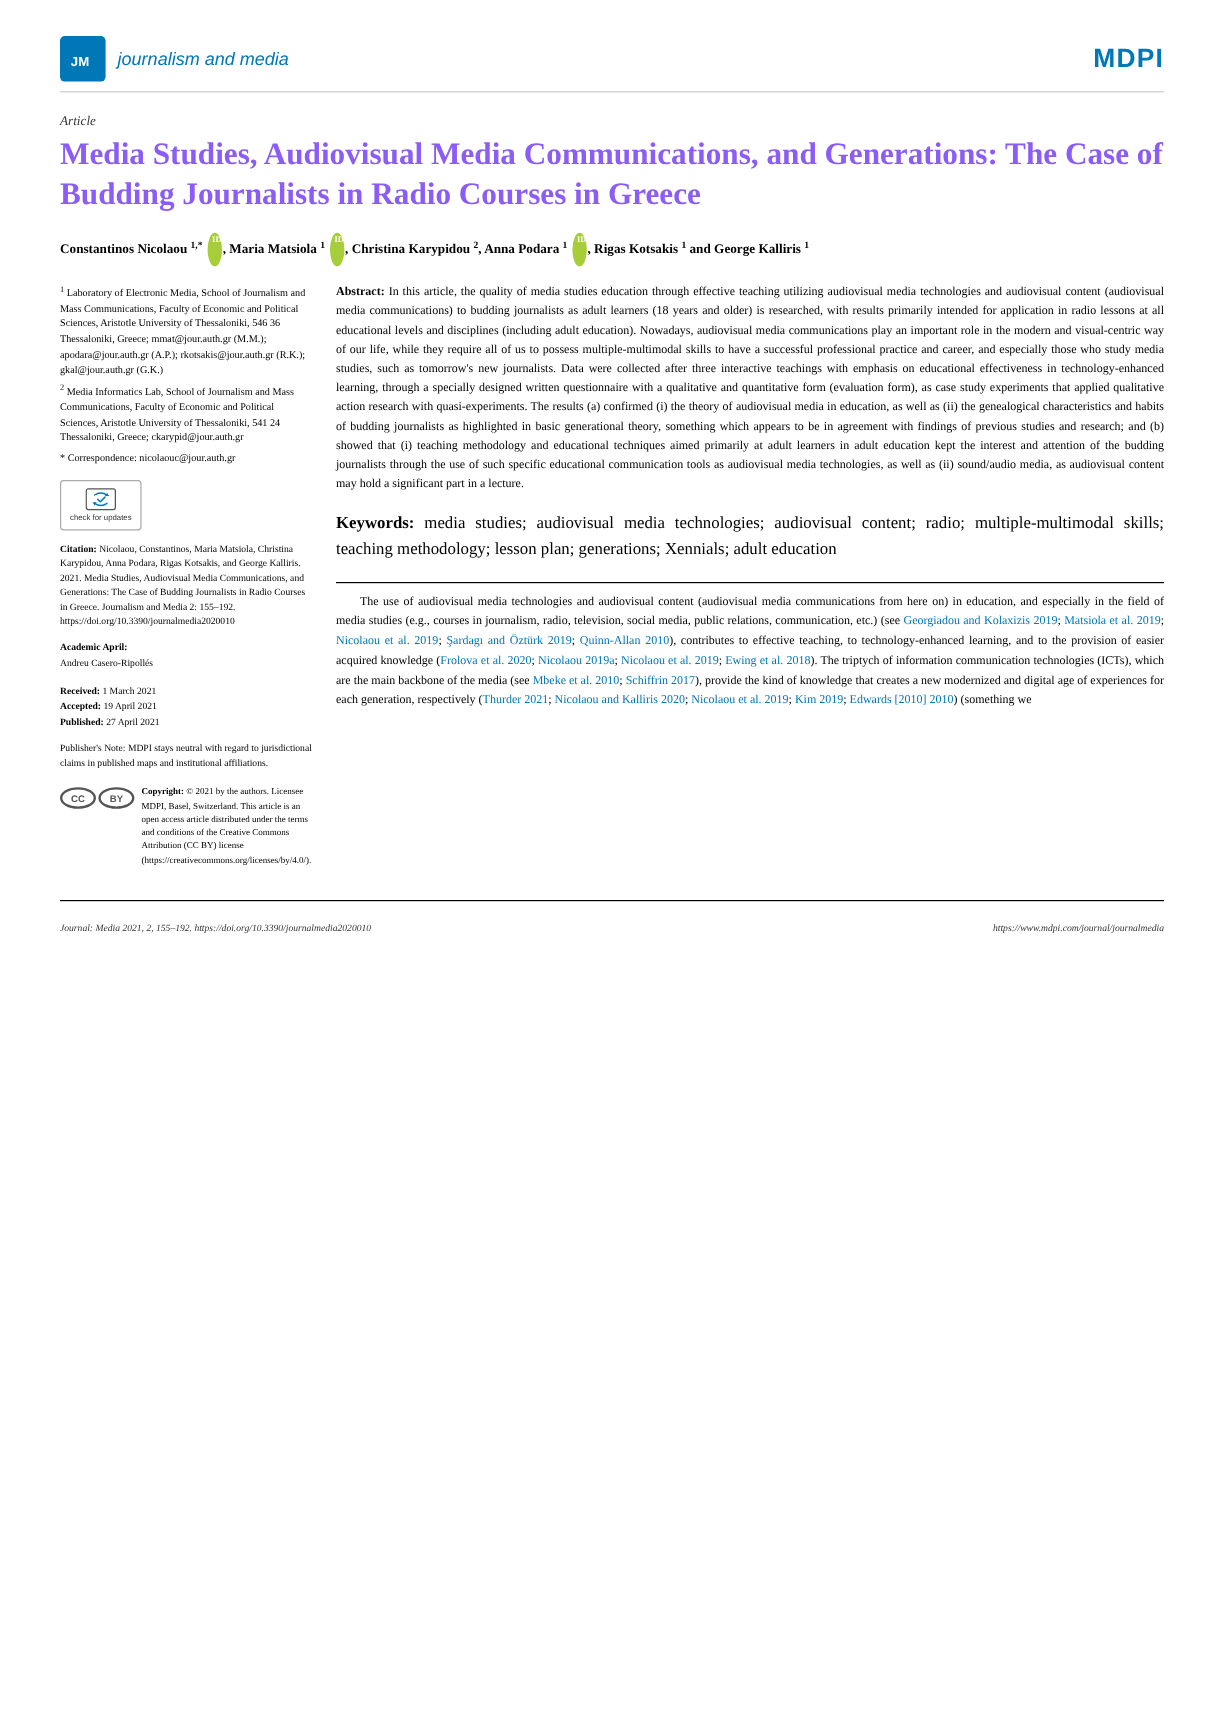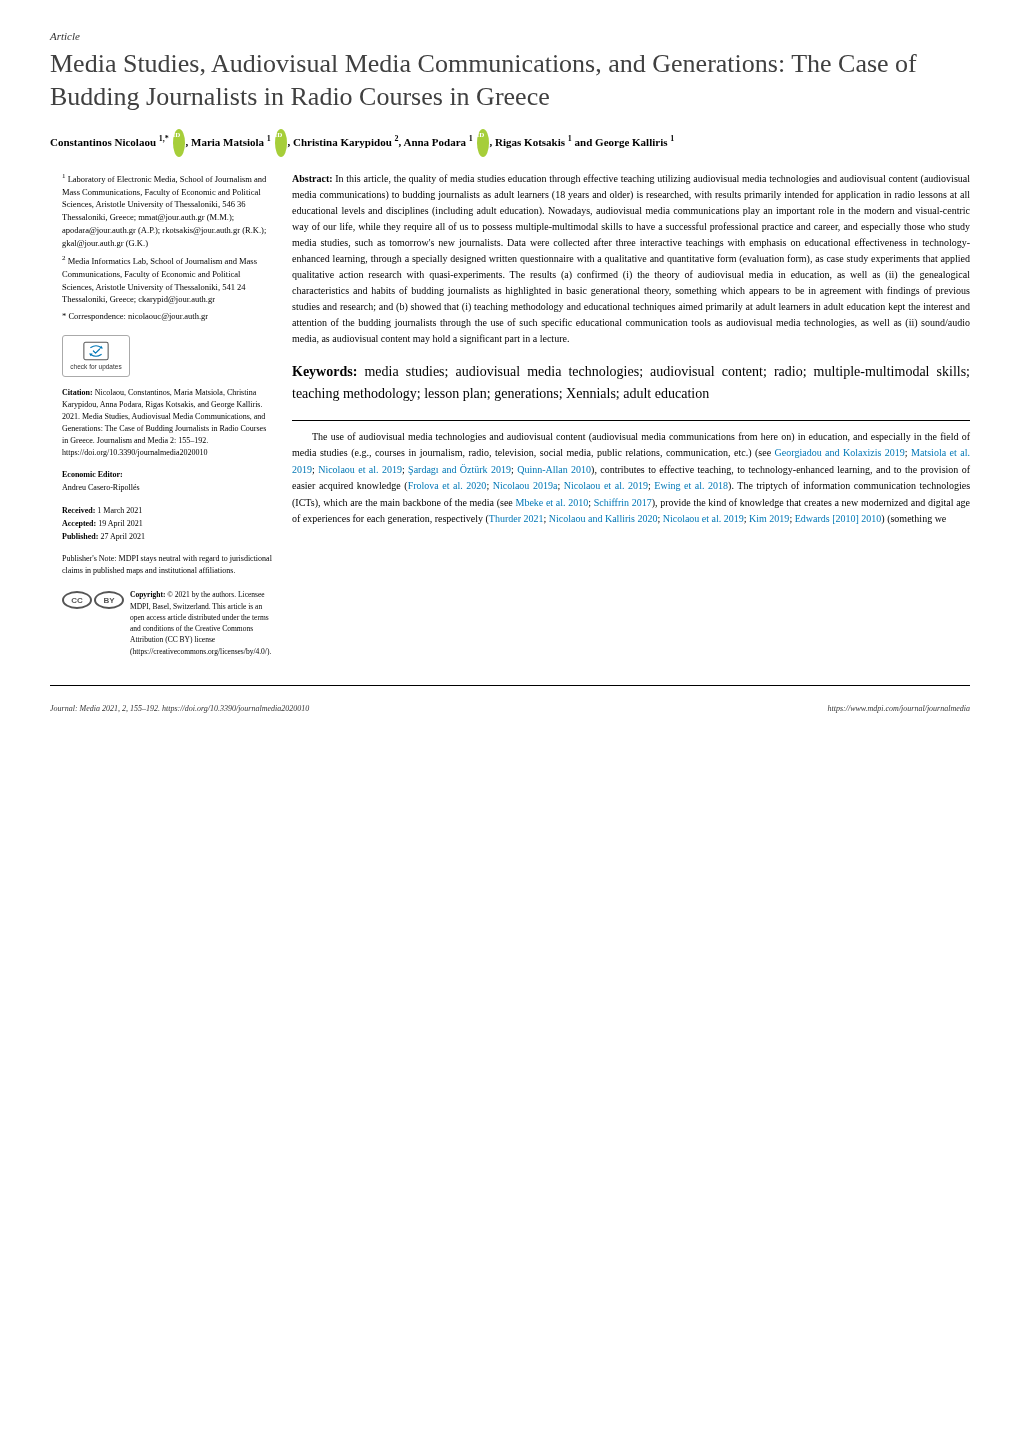--- a/index.html
+++ b/index.html
@@ -61,59 +61,58 @@
     
     .article-label {
       font-style: italic;
       font-size: 11px;
       margin-bottom: 6px;
       color: #333;
     }
     
     .article-title {
       font-size: 26px;
-      font-weight: 400;
+      font-weight: 700;
       line-height: 1.25;
       margin-bottom: 16px;
-      color: #404040;
+      color: #8b5cf6;
     }
     
     .authors {
       font-size: 11px;
       font-weight: 700;
       line-height: 1.6;
       margin-bottom: 14px;
     }
     .authors sup {
       font-size: 8px;
     }
     .orcid-icon {
       display: inline-block;
       width: 12px;
       height: 28px;
       background: #a6ce39;
       border-radius: 50%;
-      text-align: left;
+      text-align: right;
       line-height: 12px;
       font-size: 7px;
       color: #fff;
       font-weight: 700;
       vertical-align: middle;
       margin: 0 1px;
     }
     
     .two-col {
       display: flex;
       gap: 20px;
       margin-top: 10px;
     }
     .left-col {
       width: 210px;
       flex-shrink: 0;
-      margin-left: 12px;
     }
     .right-col {
       flex: 1;
     }
     
     .affiliations {
       font-size: 8.5px;
       line-height: 1.5;
       margin-bottom: 12px;
     }
@@ -265,20 +264,32 @@
       font-size: 8px;
       color: #333;
       font-style: italic;
     }
   </style>
 </head>
 <body>
 
 <div class="page">
 
+  <div class="header">
+    <div class="header-left">
+      <div class="journal-logo-box">
+        <svg viewBox="0 0 28 28" fill="none" xmlns="http://www.w3.org/2000/svg">
+          <rect width="28" height="28" rx="3" fill="#0077b6"></rect>
+          <text x="4" y="20" font-family="Arial" font-size="11" font-weight="700" fill="white">JM</text>
+        </svg>
+      </div>
+      <span class="journal-name">journalism and media</span>
+    </div>
+    <div class="mdpi-logo">MDPI</div>
+  </div>
 
   <div class="article-label">Article</div>
 
   <div class="article-title">Media Studies, Audiovisual Media Communications, and Generations: The Case of Budding Journalists in Radio Courses in Greece</div>
 
   <div class="authors">
     <span>Constantinos Nicolaou <sup>1,*</sup></span>
     <span class="orcid-icon">ID</span>,
     <span> Maria Matsiola <sup>1</sup></span>
     <span class="orcid-icon">ID</span>,
@@ -318,21 +329,21 @@
         </div>
         <div class="check-updates-text">check for updates</div>
       </div>
 
       <div class="citation-block">
         <span class="cite-label">Citation:</span>
         <span>Nicolaou, Constantinos, Maria Matsiola, Christina Karypidou, Anna Podara, Rigas Kotsakis, and George Kalliris. 2021. Media Studies, Audiovisual Media Communications, and Generations: The Case of Budding Journalists in Radio Courses in Greece. Journalism and Media 2: 155–192. https://doi.org/10.3390/journalmedia2020010</span>
       </div>
 
       <div class="meta-block">
-        <span class="meta-label">Economic Editor:</span>
+        <span class="meta-label">Academic April:</span>
         <br>
         <span>Andreu Casero-Ripollés</span>
       </div>
 
       <div class="meta-block">
         <span class="meta-label">Received:</span>
         <span>1 March 2021</span><br>
         <span class="meta-label">Accepted:</span>
         <span>19 April 2021</span><br>
         <span class="meta-label">Published:</span>

